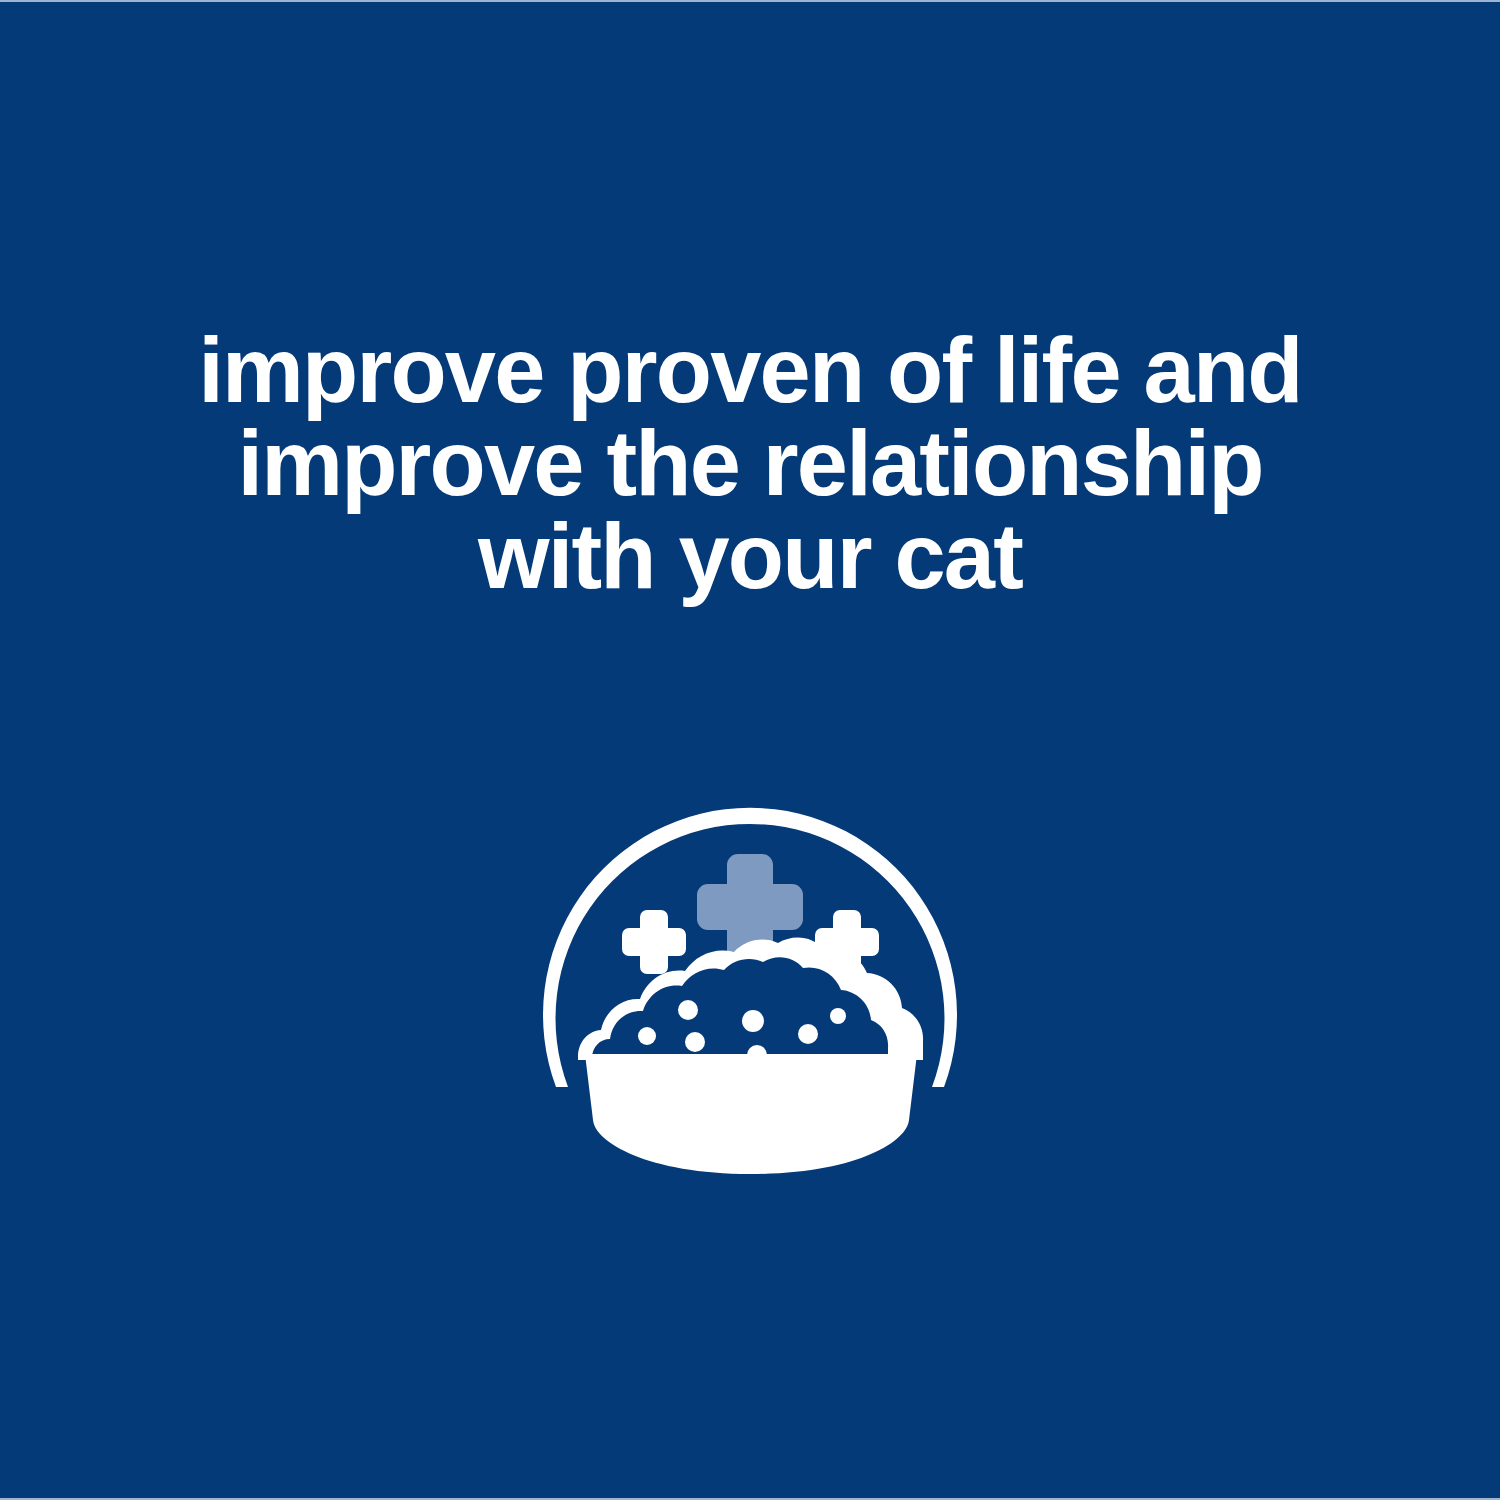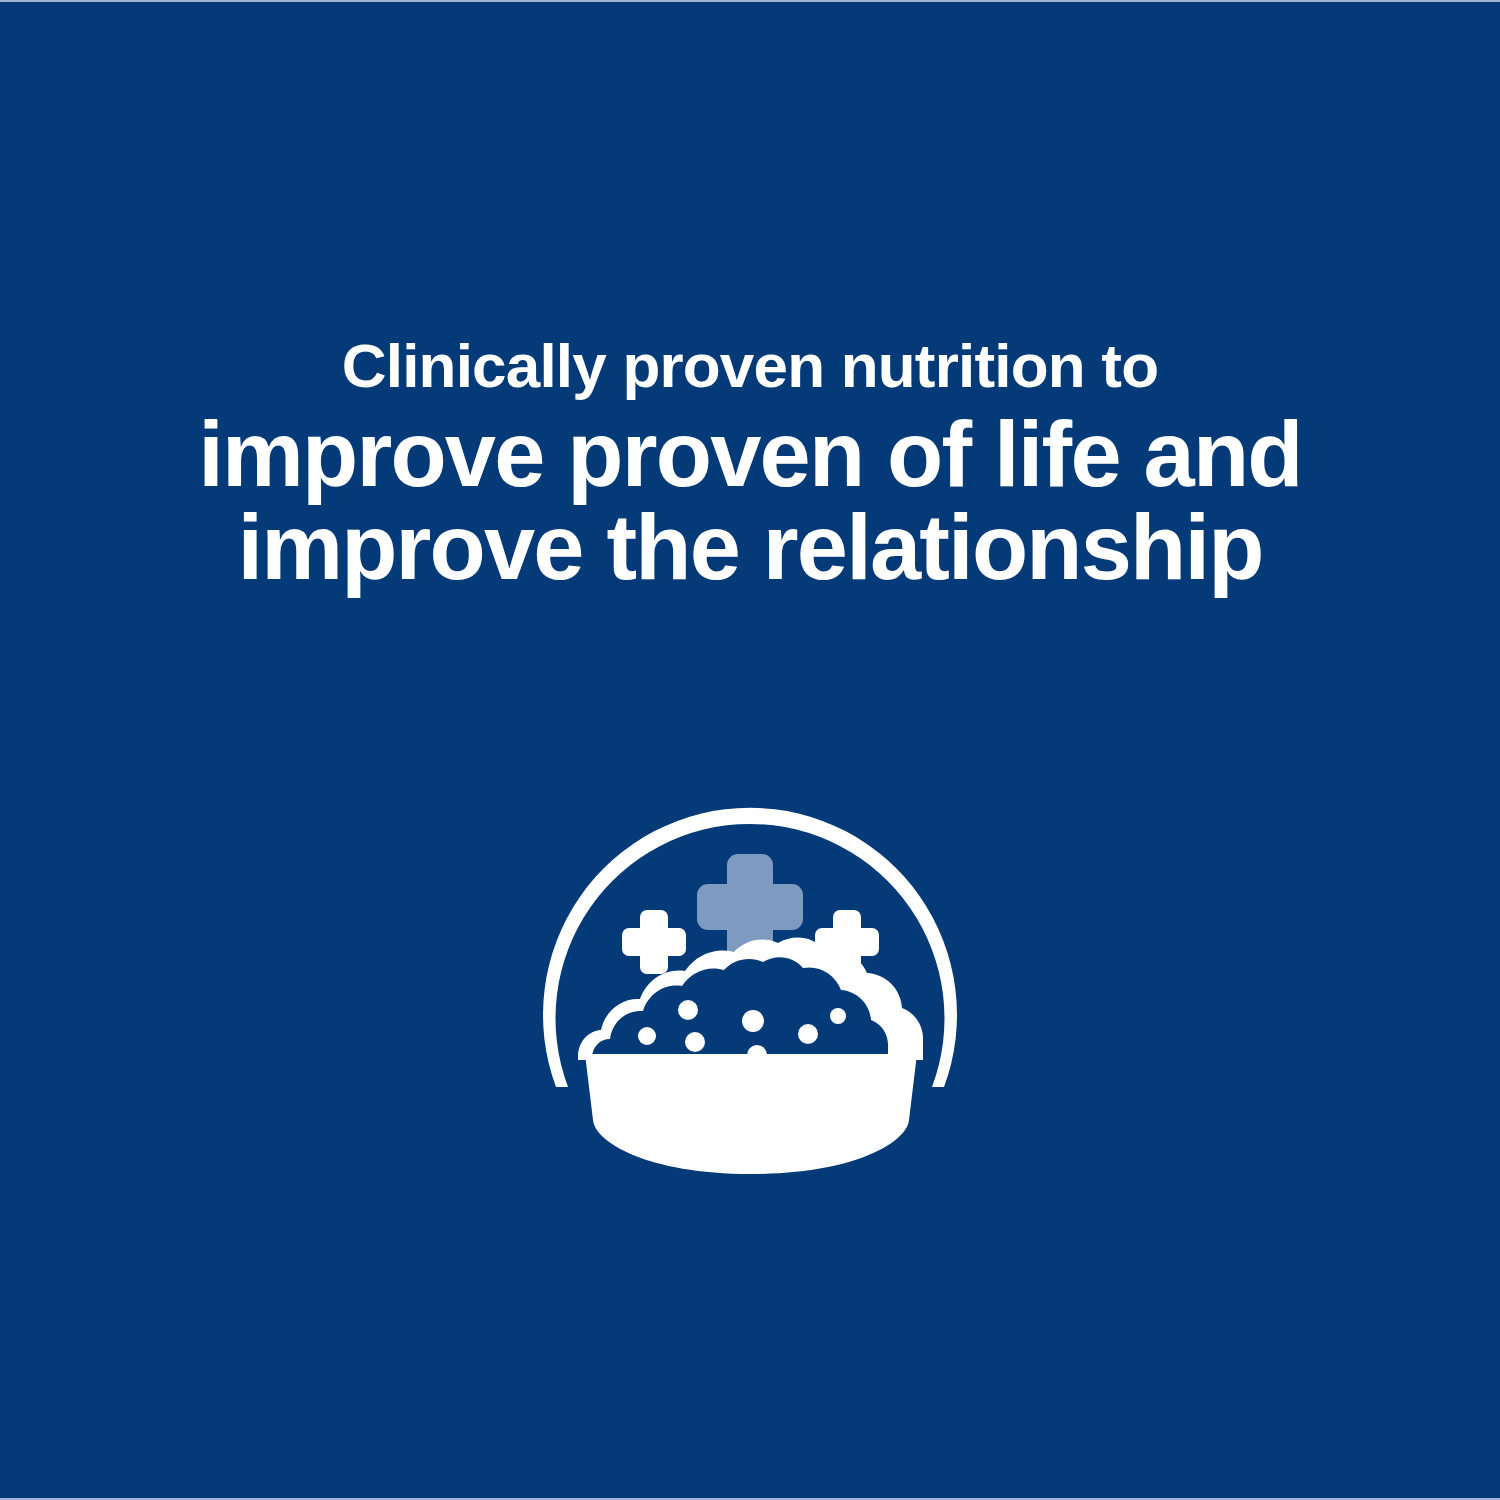--- a/index.html
+++ b/index.html
@@ -65,23 +65,23 @@
     height: 440px;
   }
   #icon-wrap svg { display: block; }
 </style>
 </head>
 <body>
 
 <div id="poster">
 
   <div id="headline">
-    <span class="hl-line hl-small">Clinically proven nutrition to</span>
     <span class="hl-line hl-big">improve proven of life and</span>
     <span class="hl-line hl-big">improve the relationship</span>
+    <span class="hl-line hl-big">with your cat</span>
   </div>
 
   <div id="icon-wrap">
     <svg width="510" height="440" viewBox="0 0 510 440" xmlns="http://www.w3.org/2000/svg">
 
       <path d="M 61 285
                A 207 207 0 1 1 449 285
                L 437 285
                A 194.5 194.5 0 1 0 73 285
                Z" fill="#FFFFFF"></path>

